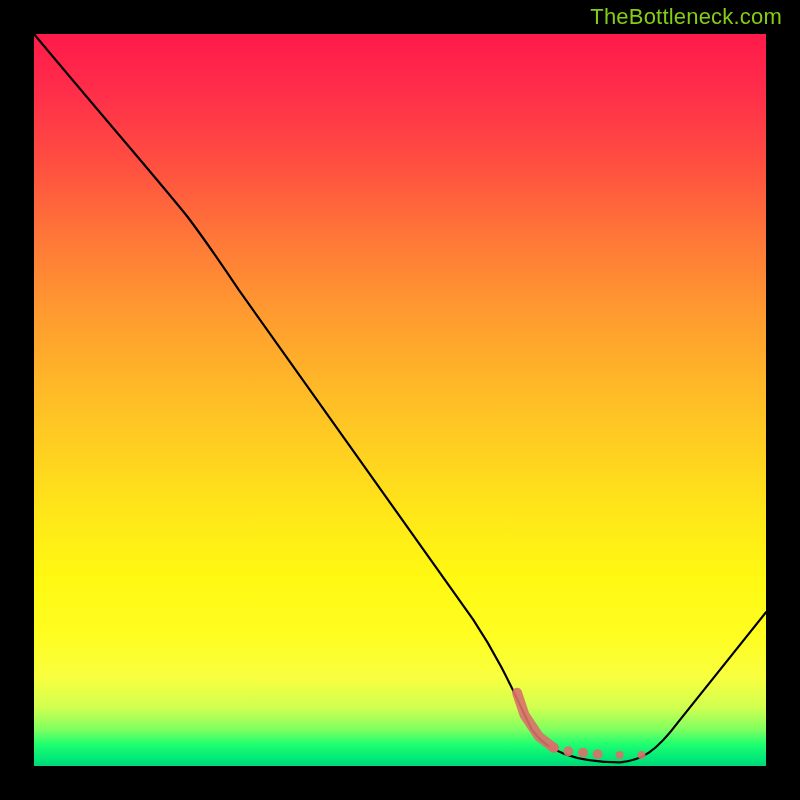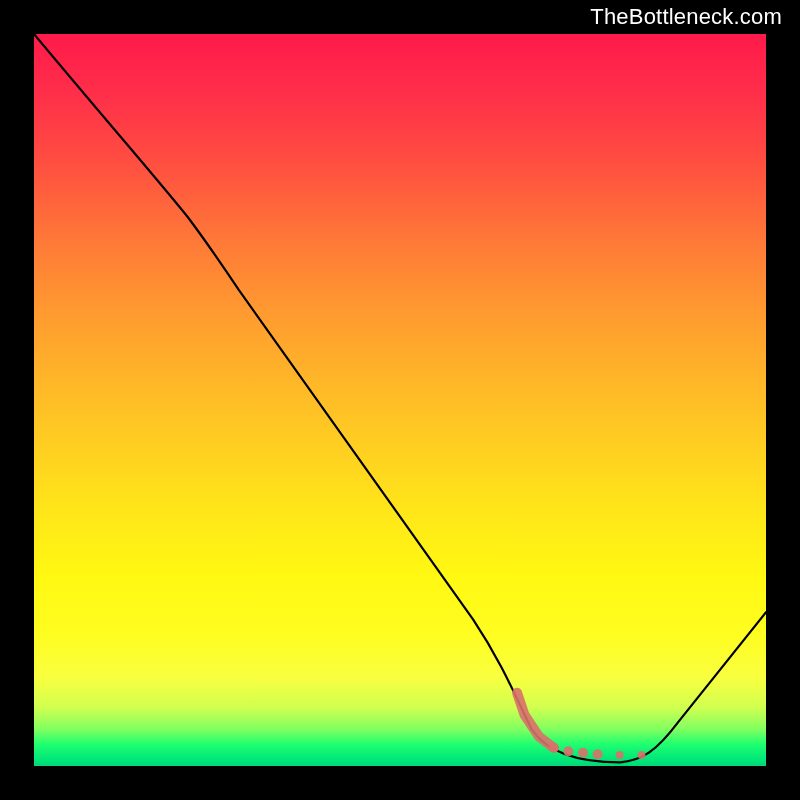--- a/index.html
+++ b/index.html
@@ -8,21 +8,21 @@
     height: 800px;
     background: #000;
     position: relative;
     overflow: hidden;
     font-family: Arial, sans-serif;
   }
   .attribution {
     position: absolute;
     top: 4px;
     right: 18px;
-    color: #ffffff;
+    color: #84cc16;
     font-size: 22px;
     font-weight: 500;
     letter-spacing: 0.2px;
     z-index: 10;
   }
   .plot-area {
     position: absolute;
     left: 34px;
     top: 34px;
     width: 732px;

